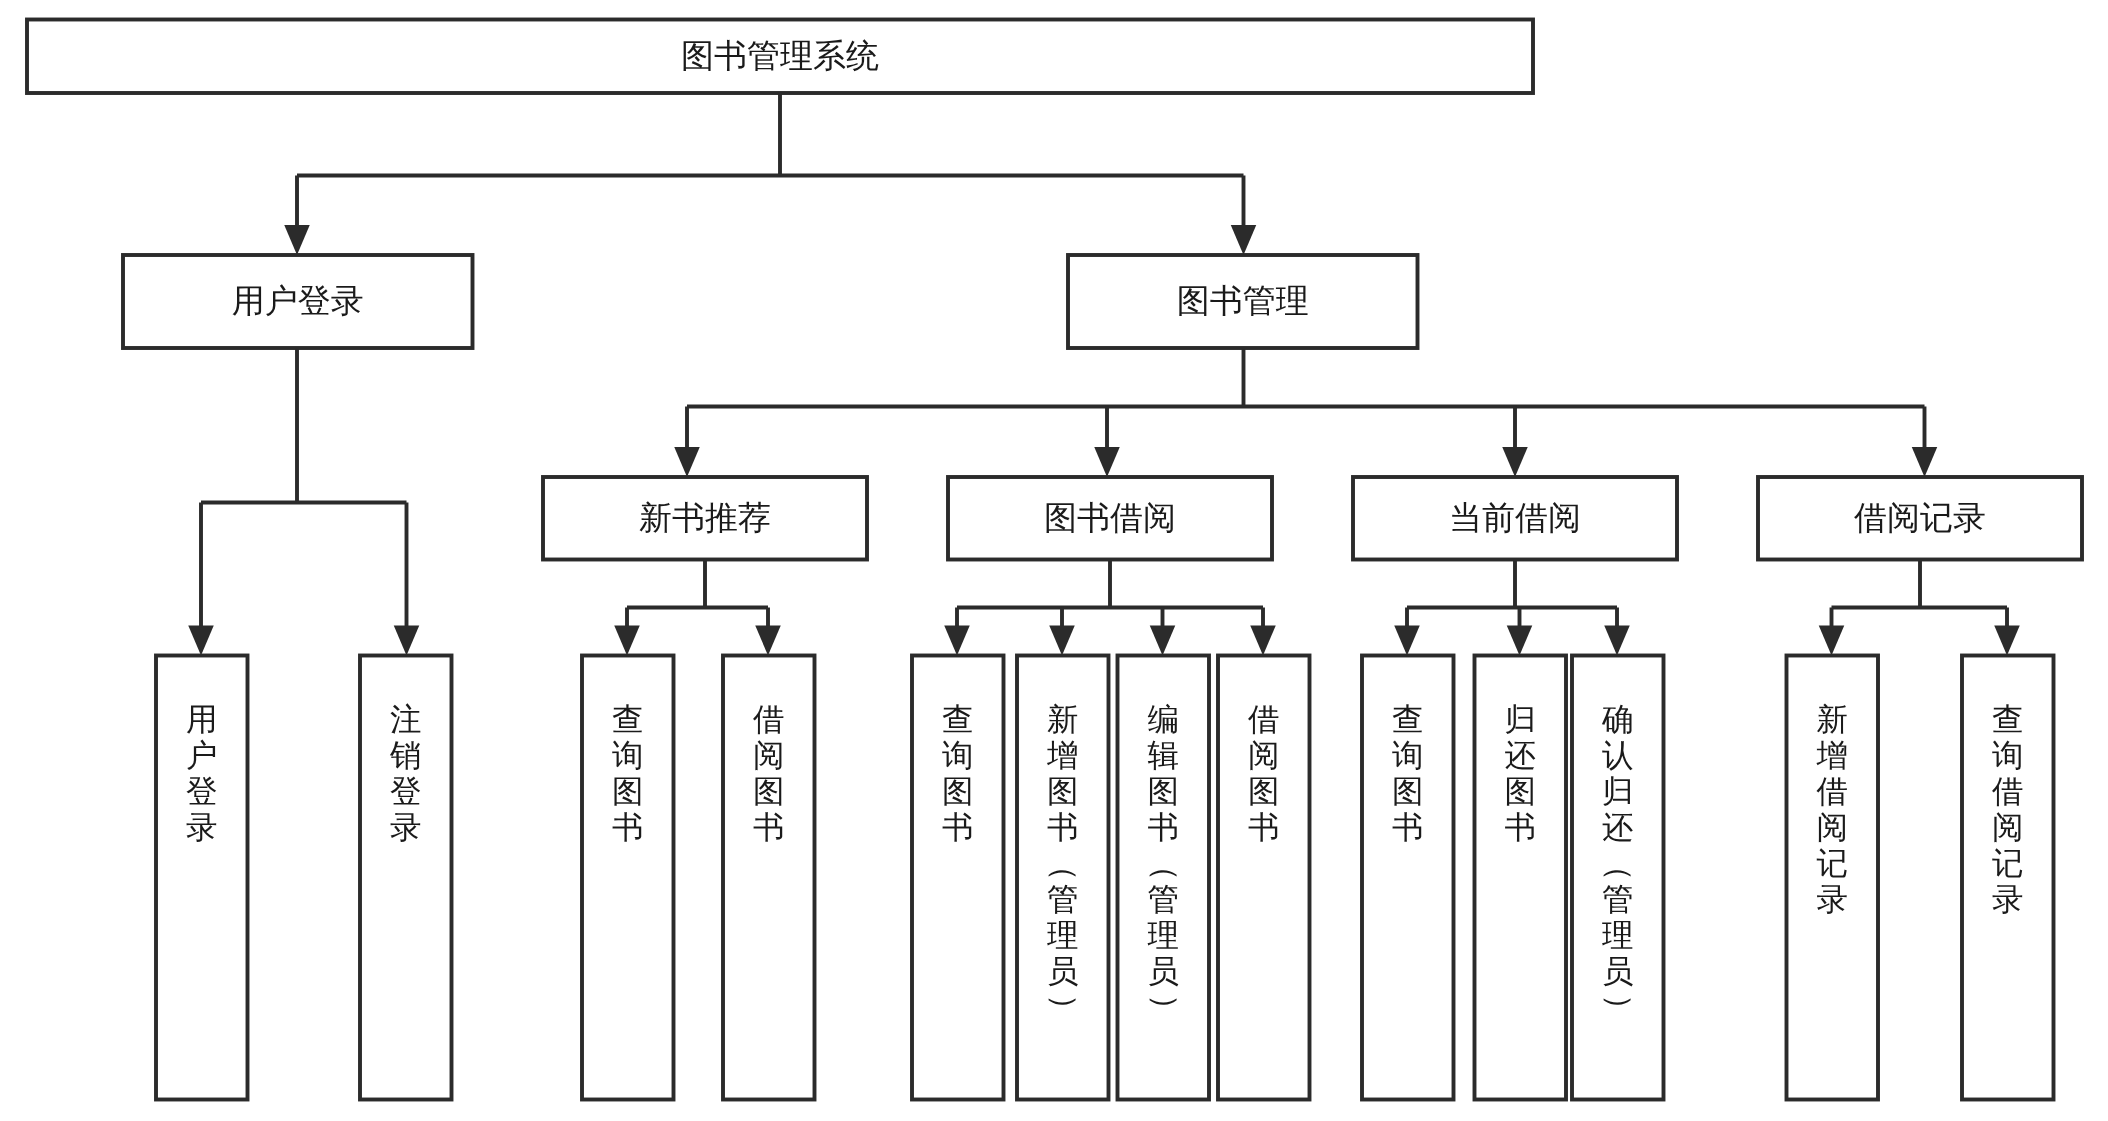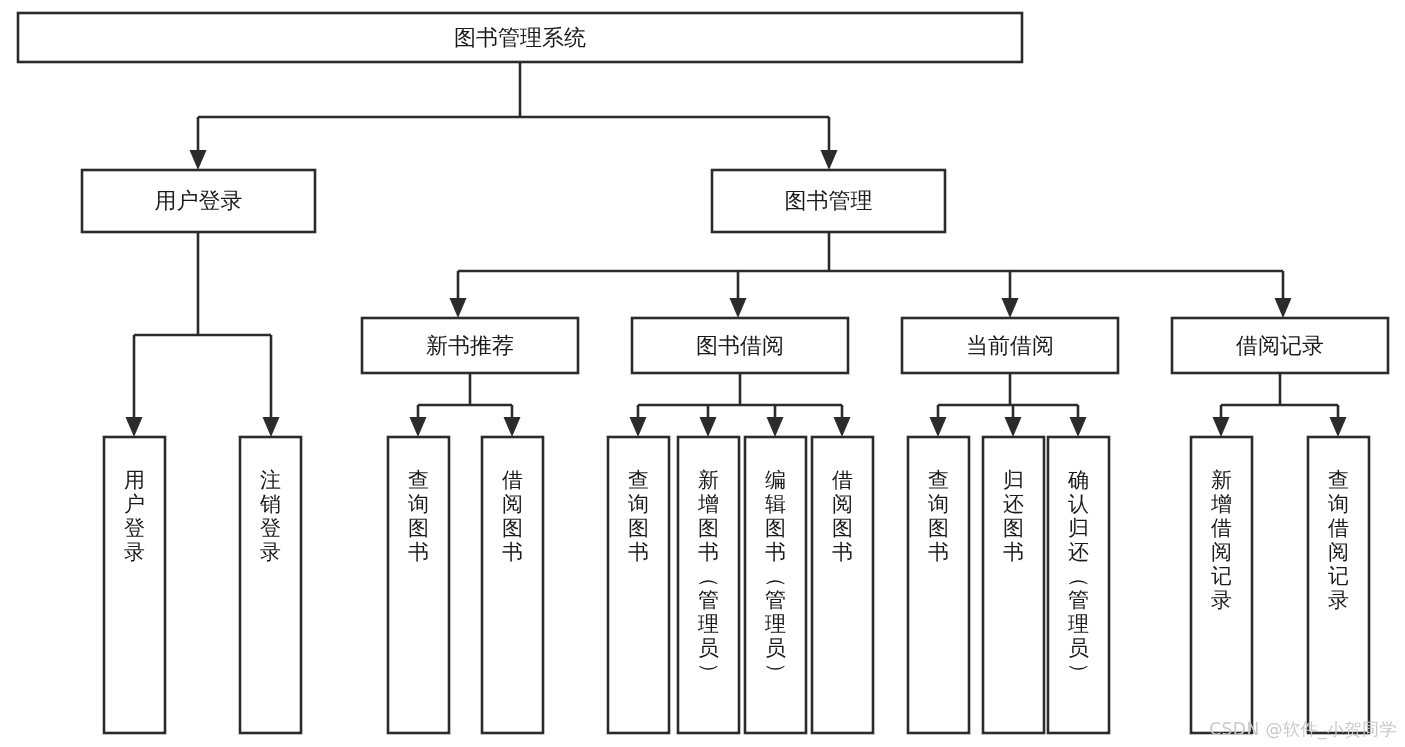--- a/index.html
+++ b/index.html
@@ -274,14 +274,13 @@
           <rect x="1308" y="437" width="61" height="296" class="node-box"></rect>
           <text x="1338.5" y="481" class="node-label label-v">查</text>
           <text x="1338.5" y="505" class="node-label label-v">询</text>
           <text x="1338.5" y="529" class="node-label label-v">借</text>
           <text x="1338.5" y="553" class="node-label label-v">阅</text>
           <text x="1338.5" y="577" class="node-label label-v">记</text>
           <text x="1338.5" y="601" class="node-label label-v">录</text>
         </g>
       </g>
   </svg>
-  <div class="watermark">CSDN @软件_小贺同学</div>
 </div>
 
 </body></html>

